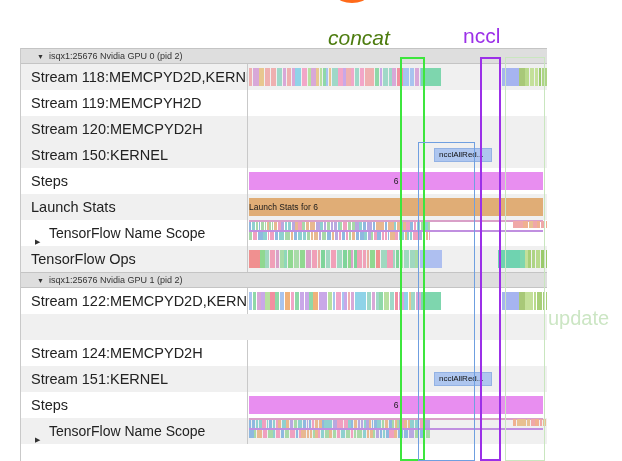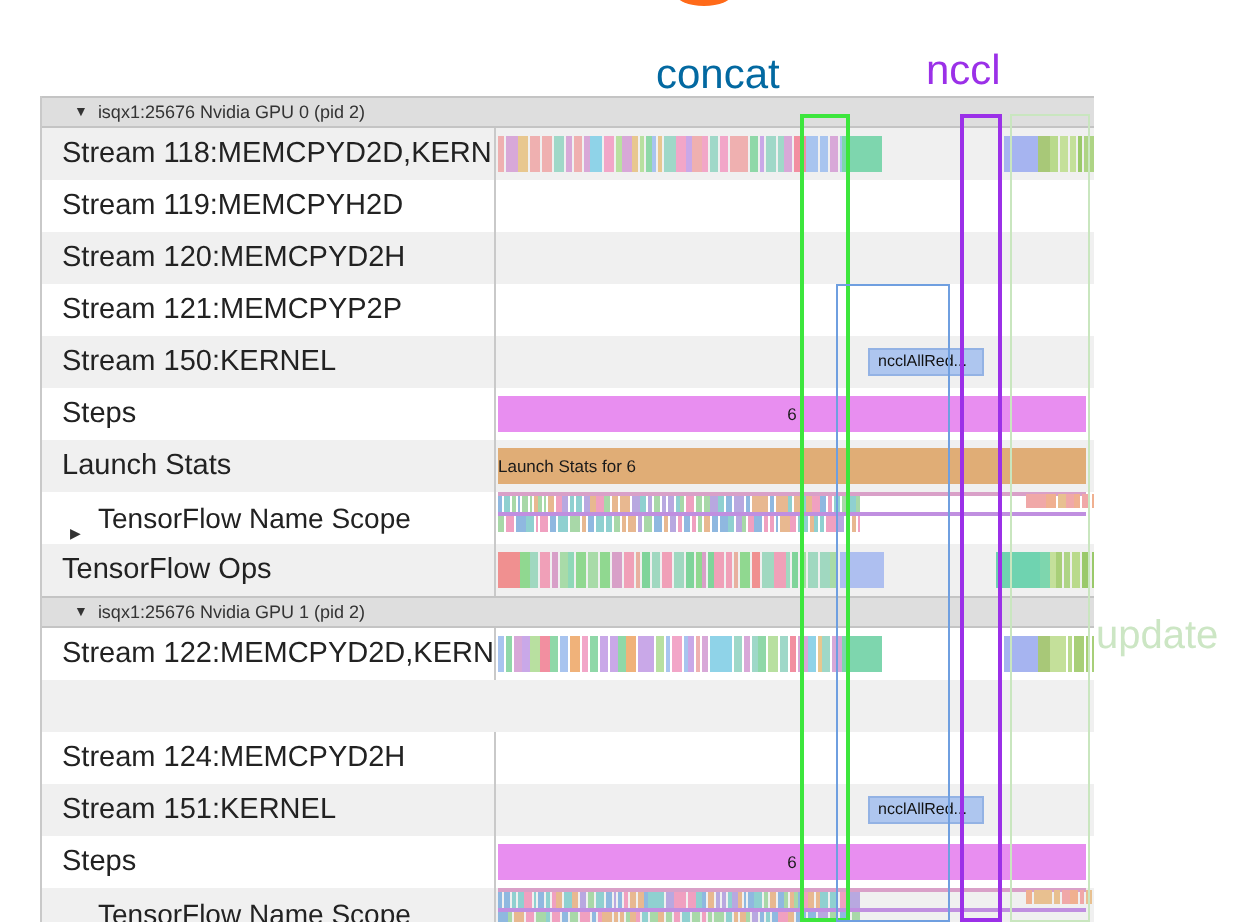--- a/index.html
+++ b/index.html
@@ -1,21 +1,21 @@
 <!DOCTYPE html>
 <html><head>
 <meta charset="utf-8">
 <style>
   html,body{margin:0;padding:0;background:#ffffff;}
   body{width:622px;height:461px;overflow:hidden;position:relative;
        font-family:"Liberation Sans","DejaVu Sans",sans-serif;}
 
   
   .anno{position:absolute;white-space:nowrap;font-weight:400;}
-  #anno-concat{left:328px;top:26px;font-size:21px;color:#0369a1;}
+  #anno-concat{left:328px;top:26px;font-size:21px;color:#4d7c0f;font-style:italic;}
   #anno-split{left:463px;top:24px;font-size:21px;color:#9b30e8;}
   #anno-nccl{left:424px;top:108px;font-size:20px;color:#4a7fd4;}
   #anno-weight{left:548px;top:305px;font-size:20px;color:#cce6c4;line-height:26px;}
   #anno-weight span{display:block;}
 
   
   #anno-orange{position:absolute;left:338px;top:-9px;width:28px;height:12px;
                background:#ff6a19;border-radius:50%;}
 
   
@@ -119,24 +119,20 @@
         <div class="seg" style="position: absolute; left: 293.7px; top: 4px; height: 18px; width: 2.9px; background: rgb(174, 212, 133);"></div>
         <div class="seg" style="position: absolute; left: 297.1px; top: 4px; height: 18px; width: 4.4px; background: rgb(174, 212, 133);"></div>
       </div>
     </div>
     <div class="row">
       <div class="lbl"><span>Stream 119:MEMCPYH2D</span></div>
       <div class="track"></div>
     </div>
     <div class="row alt">
       <div class="lbl"><span>Stream 120:MEMCPYD2H</span></div>
-      <div class="track"></div>
-    </div>
-    <div class="row">
-      <div class="lbl"><span>Stream 121:MEMCPYP2P</span></div>
       <div class="track"></div>
     </div>
     <div class="row alt">
       <div class="lbl"><span>Stream 150:KERNEL</span></div>
       <div class="track">
         <div class="nccblk" style="left: 186px; width: 58px;">
           <span>ncclAllRed...</span>
         </div>
       </div>
     </div>

